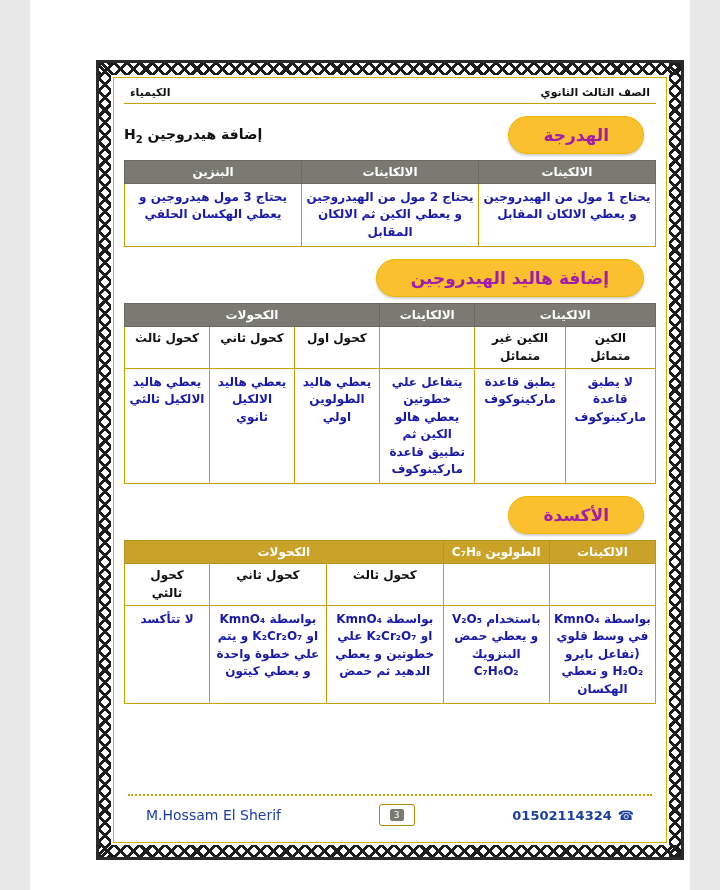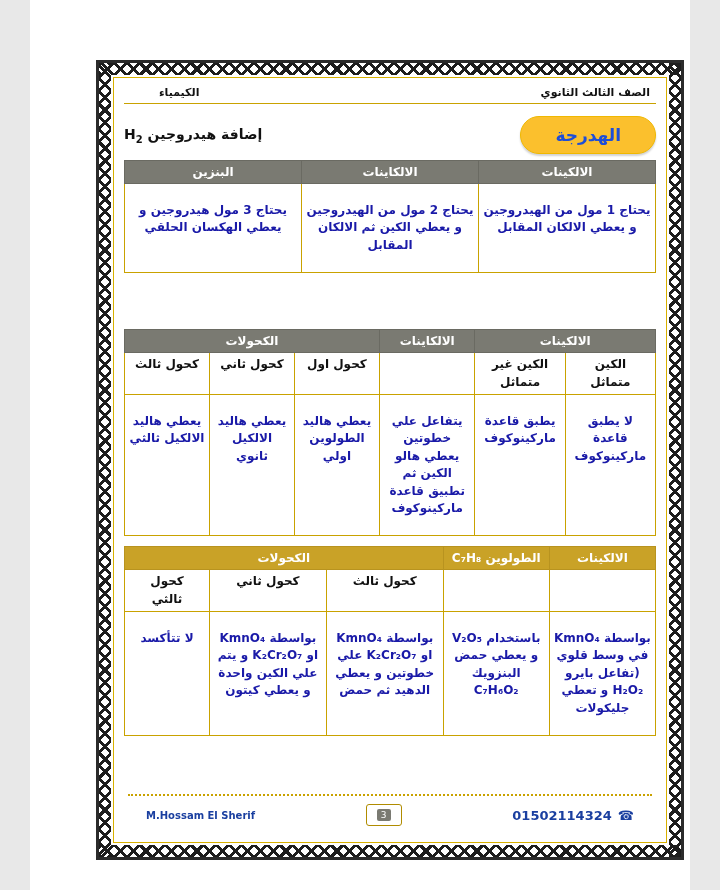--- a/index.html
+++ b/index.html
@@ -40,63 +40,63 @@
     box-sizing:border-box;
     padding:6px 10px 0 10px;
   }
   .hdr{
     display:flex;justify-content:space-between;align-items:center;
     font-size:11px;color:#111;font-weight:bold;
     padding:2px 6px 4px 6px;
     border-bottom:1px solid #c9a200;
   }
   .hdr .right{letter-spacing:.5px;}
-  .hdr .left{letter-spacing:.5px;margin-left:29px;}
+  .hdr .left{letter-spacing:.5px;}
 
   .section{margin-top:10px;}
   .badge-row{display:flex;align-items:center;justify-content:flex-start;position:relative;height:42px;}
   .badge{
-    background:#fbc02d;color:#1d4ed8;font-weight:bold;font-size:17px;
+    background:#fbc02d;color:#a21caf;font-weight:bold;font-size:17px;
     border-radius:22px;padding:8px 34px;
     box-shadow:0 2px 2px rgba(0,0,0,.18);
-    position:absolute;right:0;top:2px;
+    position:absolute;right:12px;top:2px;
     border:1px solid #f0b800;
   }
   .formula{
     position:absolute;left:0;right:0;text-align:left;
     font-size:14px;font-weight:bold;color:#111;top:12px;
   }
   .formula .sub{font-size:10px;vertical-align:sub;}
   .formula.below{top:30px;}
 
   table.t{
     width:100%;border-collapse:collapse;margin-top:4px;
     table-layout:fixed;
   }
   table.t th{
     background:#7a7a72;color:#fff;font-size:12px;font-weight:bold;
     border:1px solid #6a6a62;padding:4px 2px;text-align:center;
   }
   table.t td{
     border:1px solid #c9a200;color:#1a1aa8;font-size:12px;
-    padding:18px 4px;text-align:center;vertical-align:top;line-height:1.45;
+    padding:5px 4px;text-align:center;vertical-align:top;line-height:1.45;
     font-weight:bold;
   }
   table.t td.sub-h{
     color:#111;background:#fff;font-size:12px;padding:3px 8px;
     border:1px solid #c9a200;font-weight:bold;
   }
   .t2 th.gold{background:#c9a227;border-color:#b8931f;}
   .footer{
     position:absolute;left:14px;right:14px;bottom:16px;
     border-top:2px dotted #c9a200;
     display:flex;align-items:center;justify-content:space-between;
     padding:8px 18px 0 18px;box-sizing:border-box;
   }
-  .fname{color:#1a3fa0;font-weight:bold;font-size:10px;text-align:center;}
+  .fname{color:#1a3fa0;font-weight:normal;font-size:14px;text-align:center;}
   .fphone{color:#1a3fa0;font-weight:bold;font-size:13px;display:flex;align-items:center;gap:6px;}
   .pagebox{
     width:34px;height:20px;border:1px solid #b08c00;border-radius:3px;
     display:flex;align-items:center;justify-content:center;
   }
   .pagenum{
     background:#7a7a72;color:#fff;font-size:9px;border-radius:2px;
     padding:1px 4px;
   }
 </style>
@@ -138,20 +138,21 @@
               <td>يحتاج 1 مول من الهيدروجين و يعطي الالكان المقابل</td>
               <td>يحتاج 2 مول من الهيدروجين و يعطي الكين ثم الالكان المقابل</td>
               <td>يحتاج 3 مول هيدروجين و يعطي الهكسان الحلقي</td>
             </tr>
           </tbody>
         </table>
       </div>
 
       <div class="section">
         <div class="badge-row">
+          <div class="badge">إضافة هاليد الهيدروجين</div>
         </div>
         <table class="t">
           <colgroup>
             <col style="width:17%">
               <col style="width:17%">
               <col style="width:18%">
             <col style="width:16%">
               <col style="width:16%">
               <col style="width:16%">
           </colgroup>
@@ -177,20 +178,23 @@
               <td>يتفاعل علي خطوتين يعطي هالو الكين ثم تطبيق قاعدة ماركينوكوف</td>
               <td>يعطي هاليد الطولوين اولي</td>
               <td>يعطي هاليد الالكيل ثانوي</td>
               <td>يعطي هاليد الالكيل ثالثي</td>
             </tr>
           </tbody>
         </table>
       </div>
 
       <div class="section">
+        <div class="badge-row">
+          <div class="badge">الأكسدة</div>
+        </div>
         <table class="t t2">
           <colgroup>
             <col style="width:20%">
               <col style="width:20%">
             <col style="width:22%">
               <col style="width:22%">
               <col style="width:16%">
           </colgroup>
           <thead>
             <tr>
@@ -201,24 +205,24 @@
             <tr>
               <td class="sub-h">&nbsp;</td>
               <td class="sub-h">&nbsp;</td>
               <td class="sub-h">كحول ثالث</td>
               <td class="sub-h">كحول ثاني</td>
               <td class="sub-h">كحول ثالثي</td>
             </tr>
           </thead>
           <tbody>
             <tr>
-              <td>بواسطة KmnO₄ في وسط قلوي (تفاعل بايرو H₂O₂ و تعطي جليكولات</td>
+              <td>بواسطة KmnO₄ في وسط قلوي (تفاعل بايرو H₂O₂ و تعطي الهكسان</td>
               <td>باستخدام V₂O₅ و يعطي حمض البنزويك C₇H₆O₂</td>
               <td>بواسطة KmnO₄ او K₂Cr₂O₇ علي خطوتين و يعطي الدهيد ثم حمض</td>
-              <td>بواسطة KmnO₄ او K₂Cr₂O₇ و يتم علي الكين واحدة و يعطي كيتون</td>
+              <td>بواسطة KmnO₄ او K₂Cr₂O₇ و يتم علي خطوة واحدة و يعطي كيتون</td>
               <td>لا تتأكسد</td>
             </tr>
           </tbody>
         </table>
       </div>
 
       <div class="footer">
         <div class="fphone">
           <span>☎</span>
           <span>01502114324</span>

